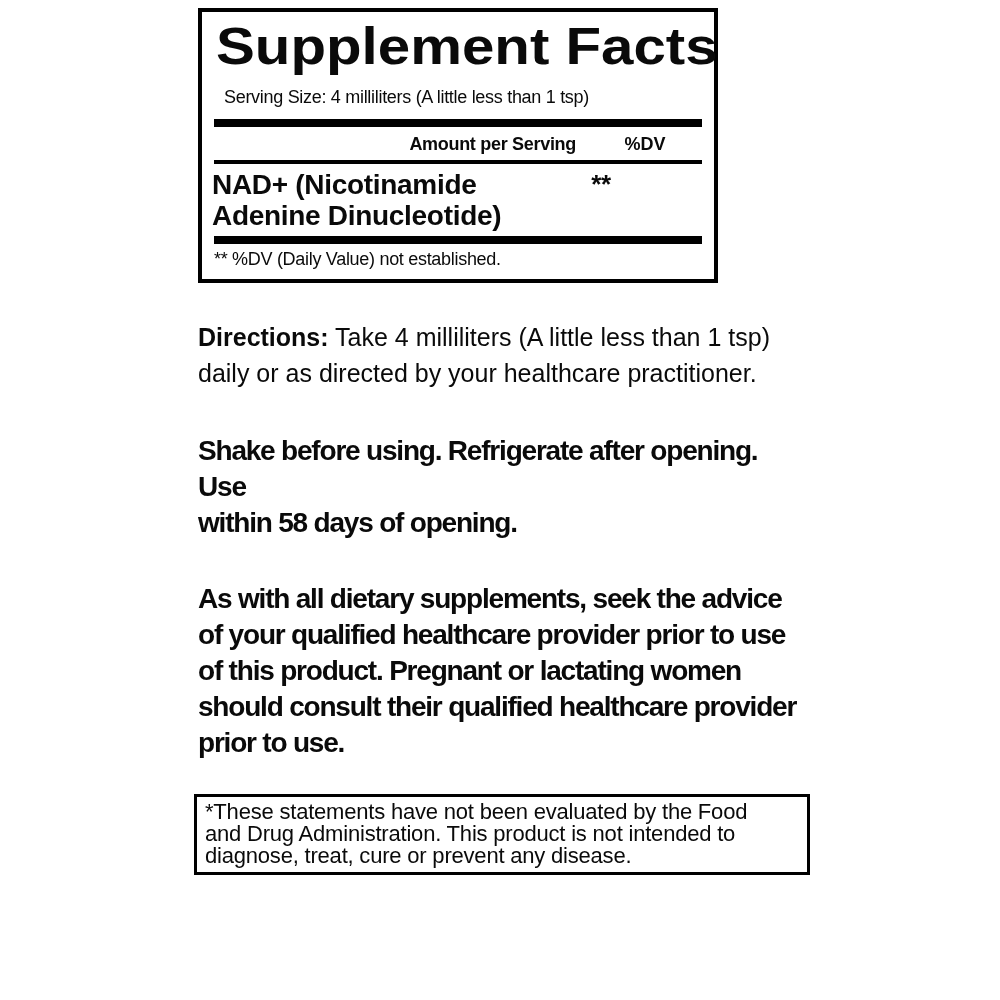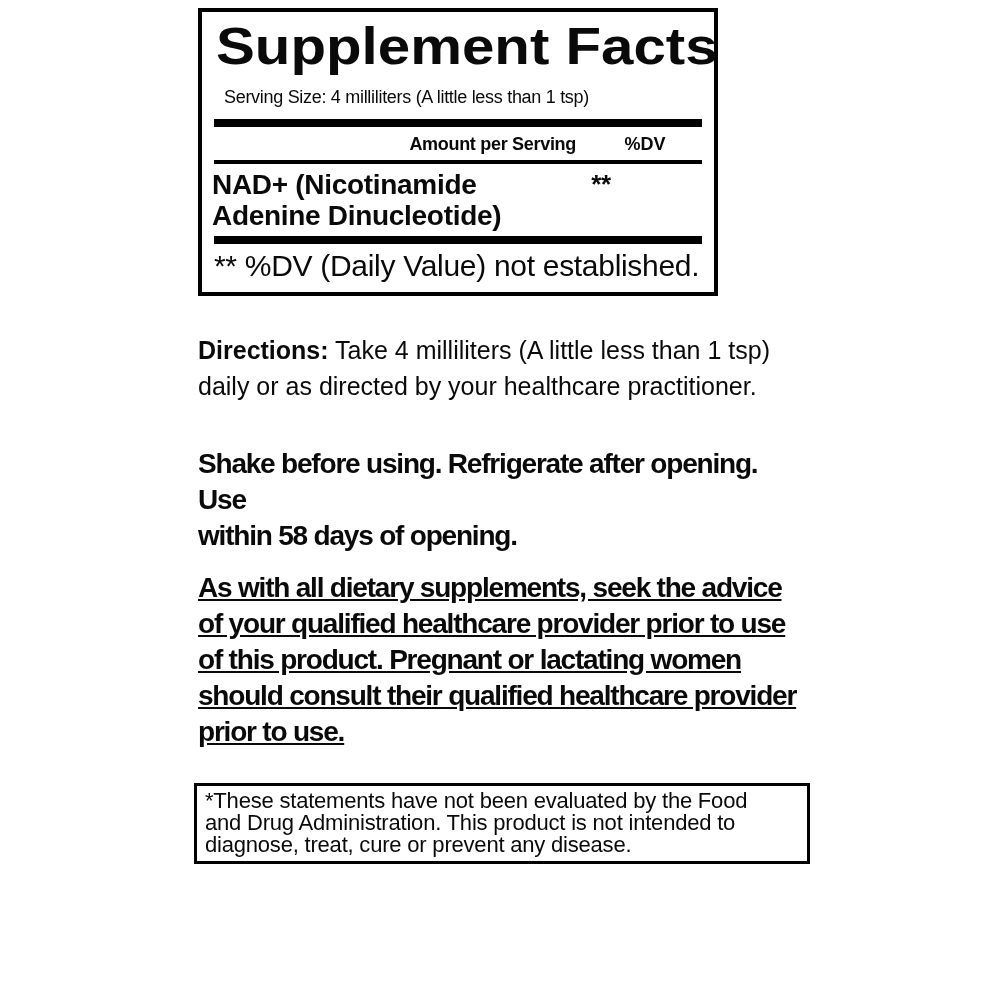--- a/index.html
+++ b/index.html
@@ -57,21 +57,21 @@
     font-weight: bold;
     font-size: 28px;
     line-height: 31px;
     letter-spacing: -0.3px;
     padding: 5px 0 5px 0;
   }
   .frow .n-name   { width: 330px; flex: none; }
   .frow .n-amount { flex: 1; padding-left: 15px; }
   .frow .n-dv     { width: 118px; flex: none; text-align: center; font-size: 26px; }
   .ffoot {
-    font-size: 30px;
+    font-size: 18px;
     letter-spacing: -0.3px;
     padding: 5px 0 3px 2px;
   }
 
   
   .para {
     font-size: 25px;
     line-height: 36px;
     letter-spacing: 0px;
   }
@@ -79,21 +79,21 @@
   .para-bold {
     font-weight: bold;
     font-size: 28px;
     line-height: 36px;
     letter-spacing: -1.2px;
     white-space: pre-line;
   }
   .mt-oi   { margin-top: 36px; }
   .mt-dir  { margin-top: 36px; }
   .mt-sto  { margin-top: 42px; }
-  .mt-adv  { margin-top: 16px; text-decoration: underline; }
+  .mt-adv  { margin-top: 40px; }
 
   
   .dbox {
     margin-top: 33px;
     border: 3px solid #000;
     padding: 4px 8px 5px 8px;
     box-sizing: border-box;
     width: 616px;
     margin-left: -4px;
   }

